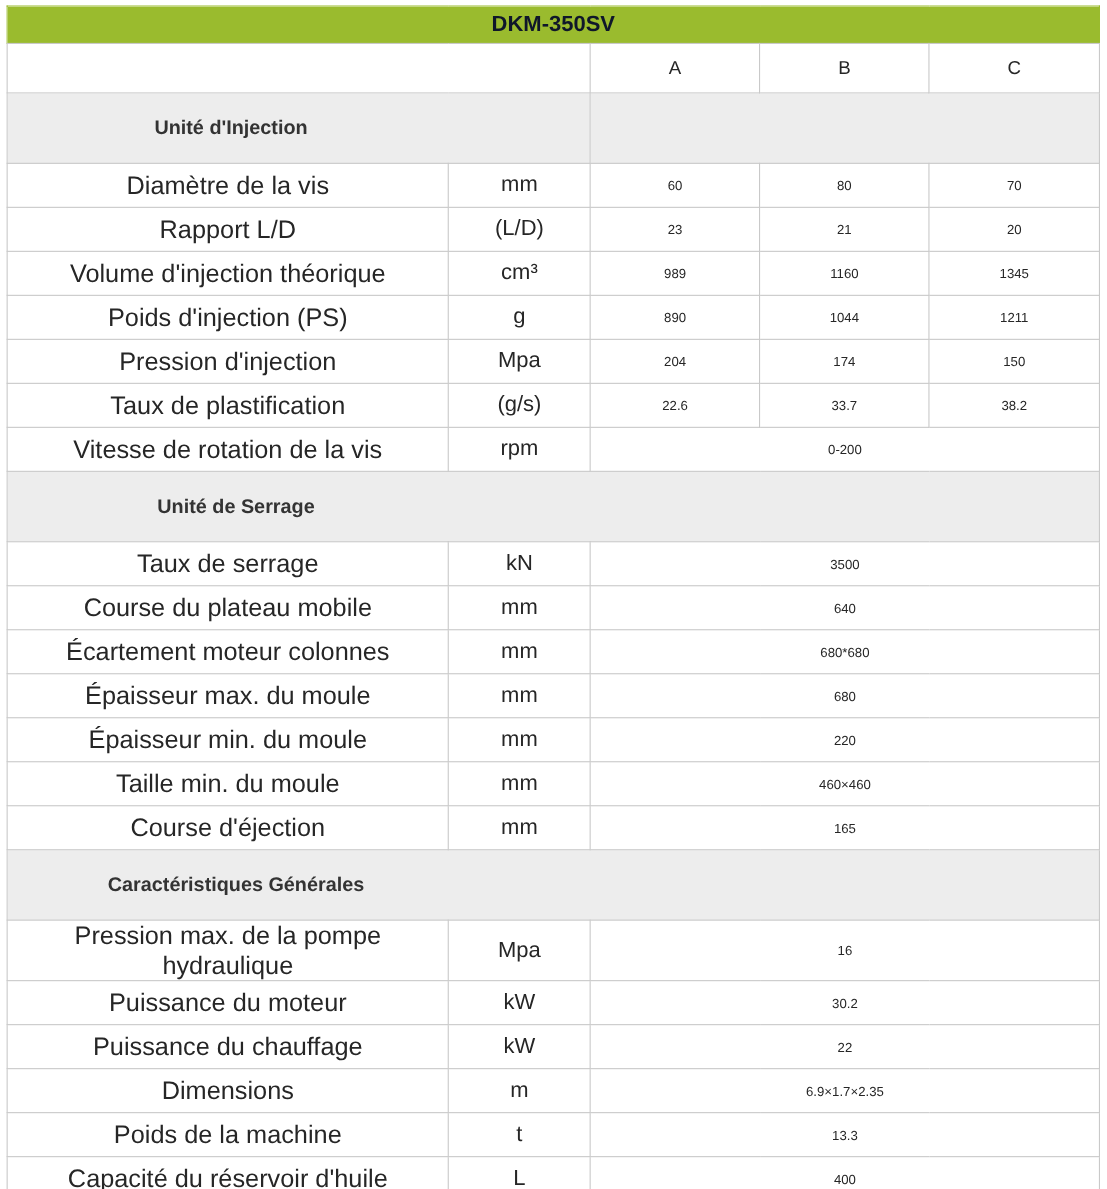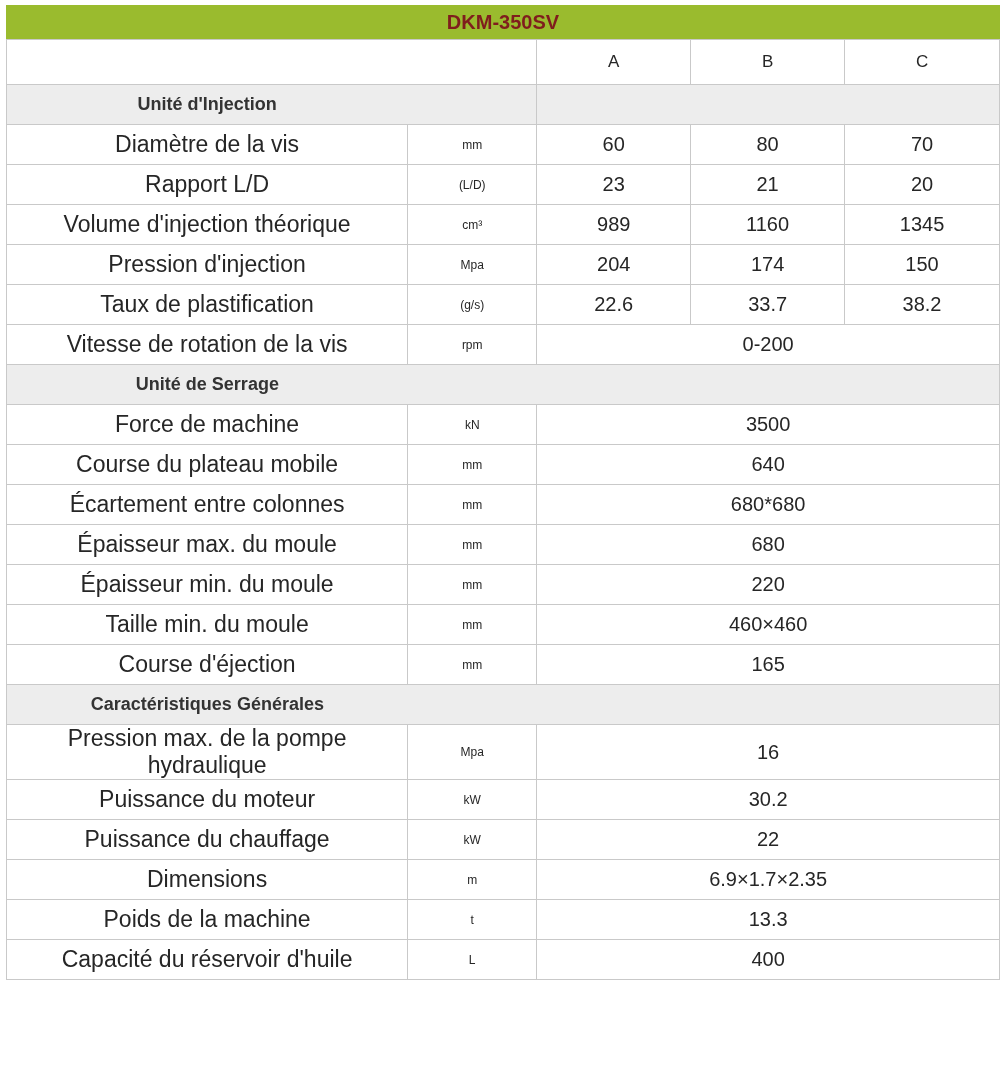--- a/index.html
+++ b/index.html
@@ -29,38 +29,38 @@
     color:var(--text,#262626);
     overflow:hidden;
   }
   tr.title-row td{
     background:var(--accent,#9ABB2E);
     border-color:var(--accent,#9ABB2E);
     border-bottom-color:var(--border,#C9C9C9);
     font-weight:bold;
     font-size:20px;
     height:33px;
-    color:#7f1d1d;
+    color:#0f172a;
   }
   tr.abc-row td{height:44px;font-size:17px;}
   tr.sec-row td{
     background:var(--section_bg,#EDEDED);
     height:39px;
     font-weight:bold;
     font-size:18px;
     color:#333333;
-    padding:0;
+    padding:12px;
   }
   .sec-inner{text-align:center;}
   .sec-inner.in-colspan2{width:75.6%;}   
   .sec-inner.in-colspan5{width:40.4%;text-align:center;}   
   tr.data-row td{height:39px;background:#ffffff;}
   td.lbl{font-size:23px;}
-  td.unit{font-size:12px;margin-top:44px;}
-  td.val{font-size:20px;}
+  td.unit{font-size:20px;margin-top:44px;}
+  td.val{font-size:12px;}
 </style>
 </head>
 <body>
 
 <table class="spec">
   <colgroup>
     <col style="width:40.4%">
       <col style="width:13.0%">
       <col style="width:15.5%">
       <col style="width:15.5%">
@@ -103,20 +103,27 @@
   </tr>
 
   <tr class="data-row">
     <td class="lbl">Volume d'injection théorique</td>
     <td class="unit">cm³</td>
     <td class="val">989</td>
     <td class="val">1160</td>
     <td class="val">1345</td>
   </tr>
 
+  <tr class="data-row">
+    <td class="lbl">Poids d'injection (PS)</td>
+    <td class="unit">g</td>
+    <td class="val">890</td>
+    <td class="val">1044</td>
+    <td class="val">1211</td>
+  </tr>
 
   <tr class="data-row">
     <td class="lbl">Pression d'injection</td>
     <td class="unit">Mpa</td>
     <td class="val">204</td>
     <td class="val">174</td>
     <td class="val">150</td>
   </tr>
 
   <tr class="data-row">
@@ -133,33 +140,33 @@
     <td class="val" colspan="3">0-200</td>
   </tr>
 
   <tr class="sec-row">
     <td colspan="5">
       <div class="sec-inner in-colspan5">Unité de Serrage</div>
     </td>
   </tr>
 
   <tr class="data-row">
-    <td class="lbl">Force de machine</td>
+    <td class="lbl">Taux de serrage</td>
     <td class="unit">kN</td>
     <td class="val" colspan="3">3500</td>
   </tr>
 
   <tr class="data-row">
     <td class="lbl">Course du plateau mobile</td>
     <td class="unit">mm</td>
     <td class="val" colspan="3">640</td>
   </tr>
 
   <tr class="data-row">
-    <td class="lbl">Écartement entre colonnes</td>
+    <td class="lbl">Écartement moteur colonnes</td>
     <td class="unit">mm</td>
     <td class="val" colspan="3">680*680</td>
   </tr>
 
   <tr class="data-row">
     <td class="lbl">Épaisseur max. du moule</td>
     <td class="unit">mm</td>
     <td class="val" colspan="3">680</td>
   </tr>
 

